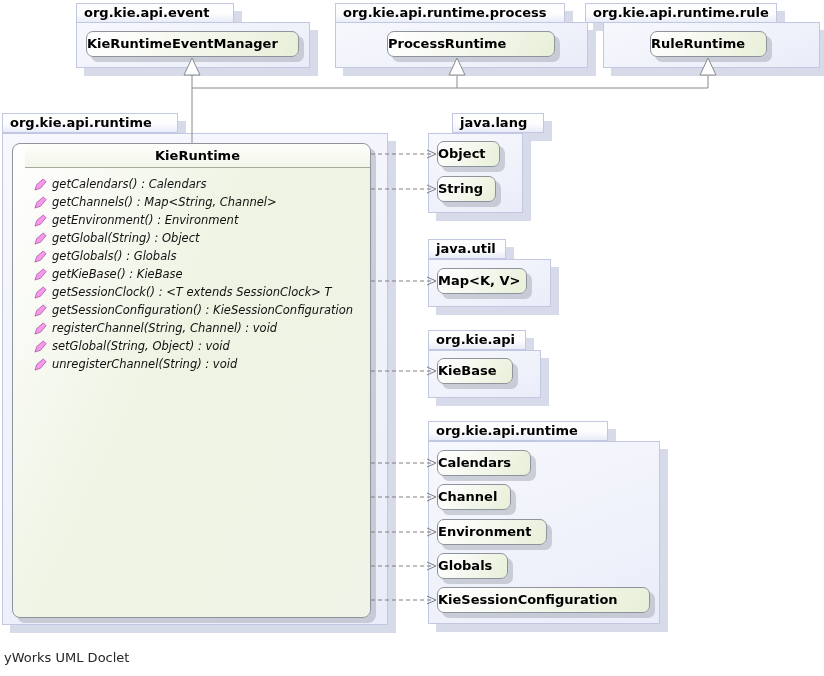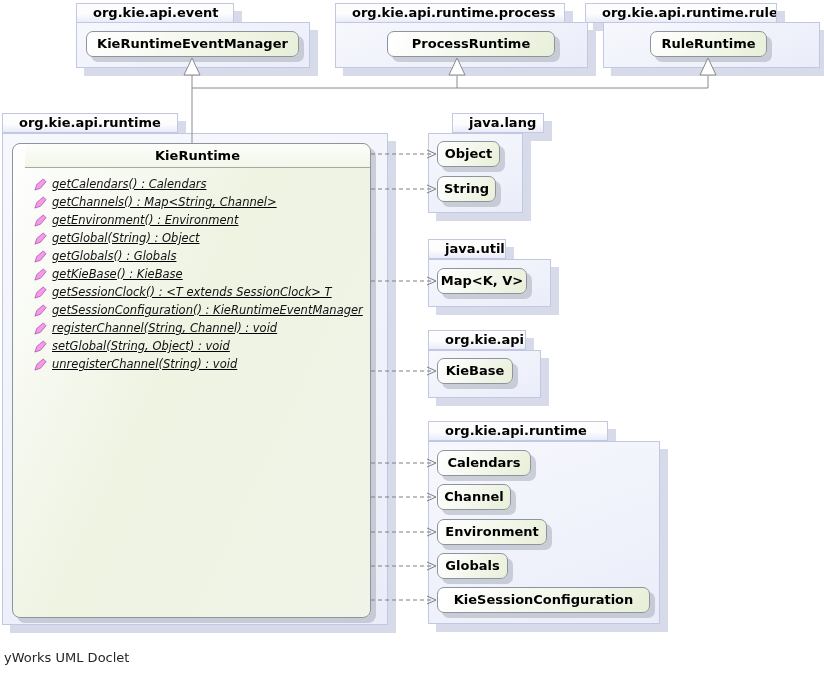--- a/index.html
+++ b/index.html
@@ -5,45 +5,45 @@
   html,body{margin:0;padding:0;background:#ffffff;}
   #canvas{position:relative;width:824px;height:676px;background:#ffffff;overflow:hidden;
           font-family:"DejaVu Sans",sans-serif;}
 
   
   .pkg-tab{position:absolute;height:20px;box-sizing:border-box;
            border:1px solid #c2c8e2;
            background:linear-gradient(#fdfdfe 55%,#e9ecf8);
            box-shadow:8px 8px 0 #d7dae8;
            font-weight:bold;font-size:13px;line-height:18px;
-           padding-left:16px;color:#000;white-space:nowrap;overflow:hidden;z-index:1;}
+           padding-left:7px;color:#000;white-space:nowrap;overflow:hidden;z-index:1;}
   .pkg-body{position:absolute;box-sizing:border-box;
             border:1px solid #c2c8e2;
             background:linear-gradient(160deg,#f7f8fd 0%,#eaedf9 100%);
             box-shadow:8px 8px 0 #d7dae8;z-index:1;}
 
   
   .cls{position:absolute;height:26px;box-sizing:border-box;
        border:1px solid #8e949e;border-radius:7px;
        background:linear-gradient(125deg,#ffffff 5%,#e9f0da 95%);
        box-shadow:5px 5px 0 rgba(154,159,170,.45);
-       font-weight:bold;font-size:13px;line-height:24px;text-align:center;
+       font-weight:bold;font-size:13px;line-height:24px;text-align:left;
        color:#000;white-space:nowrap;z-index:2;}
 
   
   .main-cls{position:absolute;box-sizing:border-box;
             border:1px solid #8e949e;border-radius:8px;
             background:linear-gradient(115deg,#ffffff 0%,#eef3e2 45%,#f0f4e8 100%);
             box-shadow:5px 5px 0 rgba(154,159,170,.45);z-index:2;padding-left:12px;}
   .main-cls .hdr{height:23px;line-height:23px;text-align:center;
                  font-weight:bold;font-size:13px;color:#000;
                  border-bottom:1px solid #a3ab9b;
                  background:linear-gradient(#fdfefb,#f2f6ea);
                  border-radius:8px 8px 0 0;}
-  .methods{list-style:none;margin:0;padding:7px 0 0 9px;text-decoration:underline;}
+  .methods{list-style:none;margin:0;padding:7px 0 0 9px;}
   .methods li{display:flex;align-items:center;gap:5px;height:18px;
               font-style:italic;font-size:11.5px;color:#111;white-space:nowrap;}
   .m-icon{flex:0 0 13px;width:13px;height:13px;}
 
   
   #connectors{position:absolute;left:0;top:0;z-index:5;pointer-events:none;}
 
   
   .footer{position:absolute;left:4px;top:650px;font-size:13px;color:#262626;}
 </style>
@@ -109,21 +109,21 @@
       <li>
         <svg class="m-icon" viewBox="0 0 14 14">
             <path d="M1,13 L3,7 L10,1 L13,4 L7,11 Z" fill="#f49ae8" stroke="#b05ab0" stroke-width="0.9"></path>
           </svg>
         <span>getSessionClock() : &lt;T extends SessionClock&gt; T</span>
         </li>
       <li>
         <svg class="m-icon" viewBox="0 0 14 14">
             <path d="M1,13 L3,7 L10,1 L13,4 L7,11 Z" fill="#f49ae8" stroke="#b05ab0" stroke-width="0.9"></path>
           </svg>
-        <span>getSessionConfiguration() : KieRuntimeEventManager</span>
+        <span>getSessionConfiguration() : KieSessionConfiguration</span>
         </li>
       <li>
         <svg class="m-icon" viewBox="0 0 14 14">
             <path d="M1,13 L3,7 L10,1 L13,4 L7,11 Z" fill="#f49ae8" stroke="#b05ab0" stroke-width="0.9"></path>
           </svg>
         <span>registerChannel(String, Channel) : void</span>
         </li>
       <li>
         <svg class="m-icon" viewBox="0 0 14 14">
             <path d="M1,13 L3,7 L10,1 L13,4 L7,11 Z" fill="#f49ae8" stroke="#b05ab0" stroke-width="0.9"></path>

